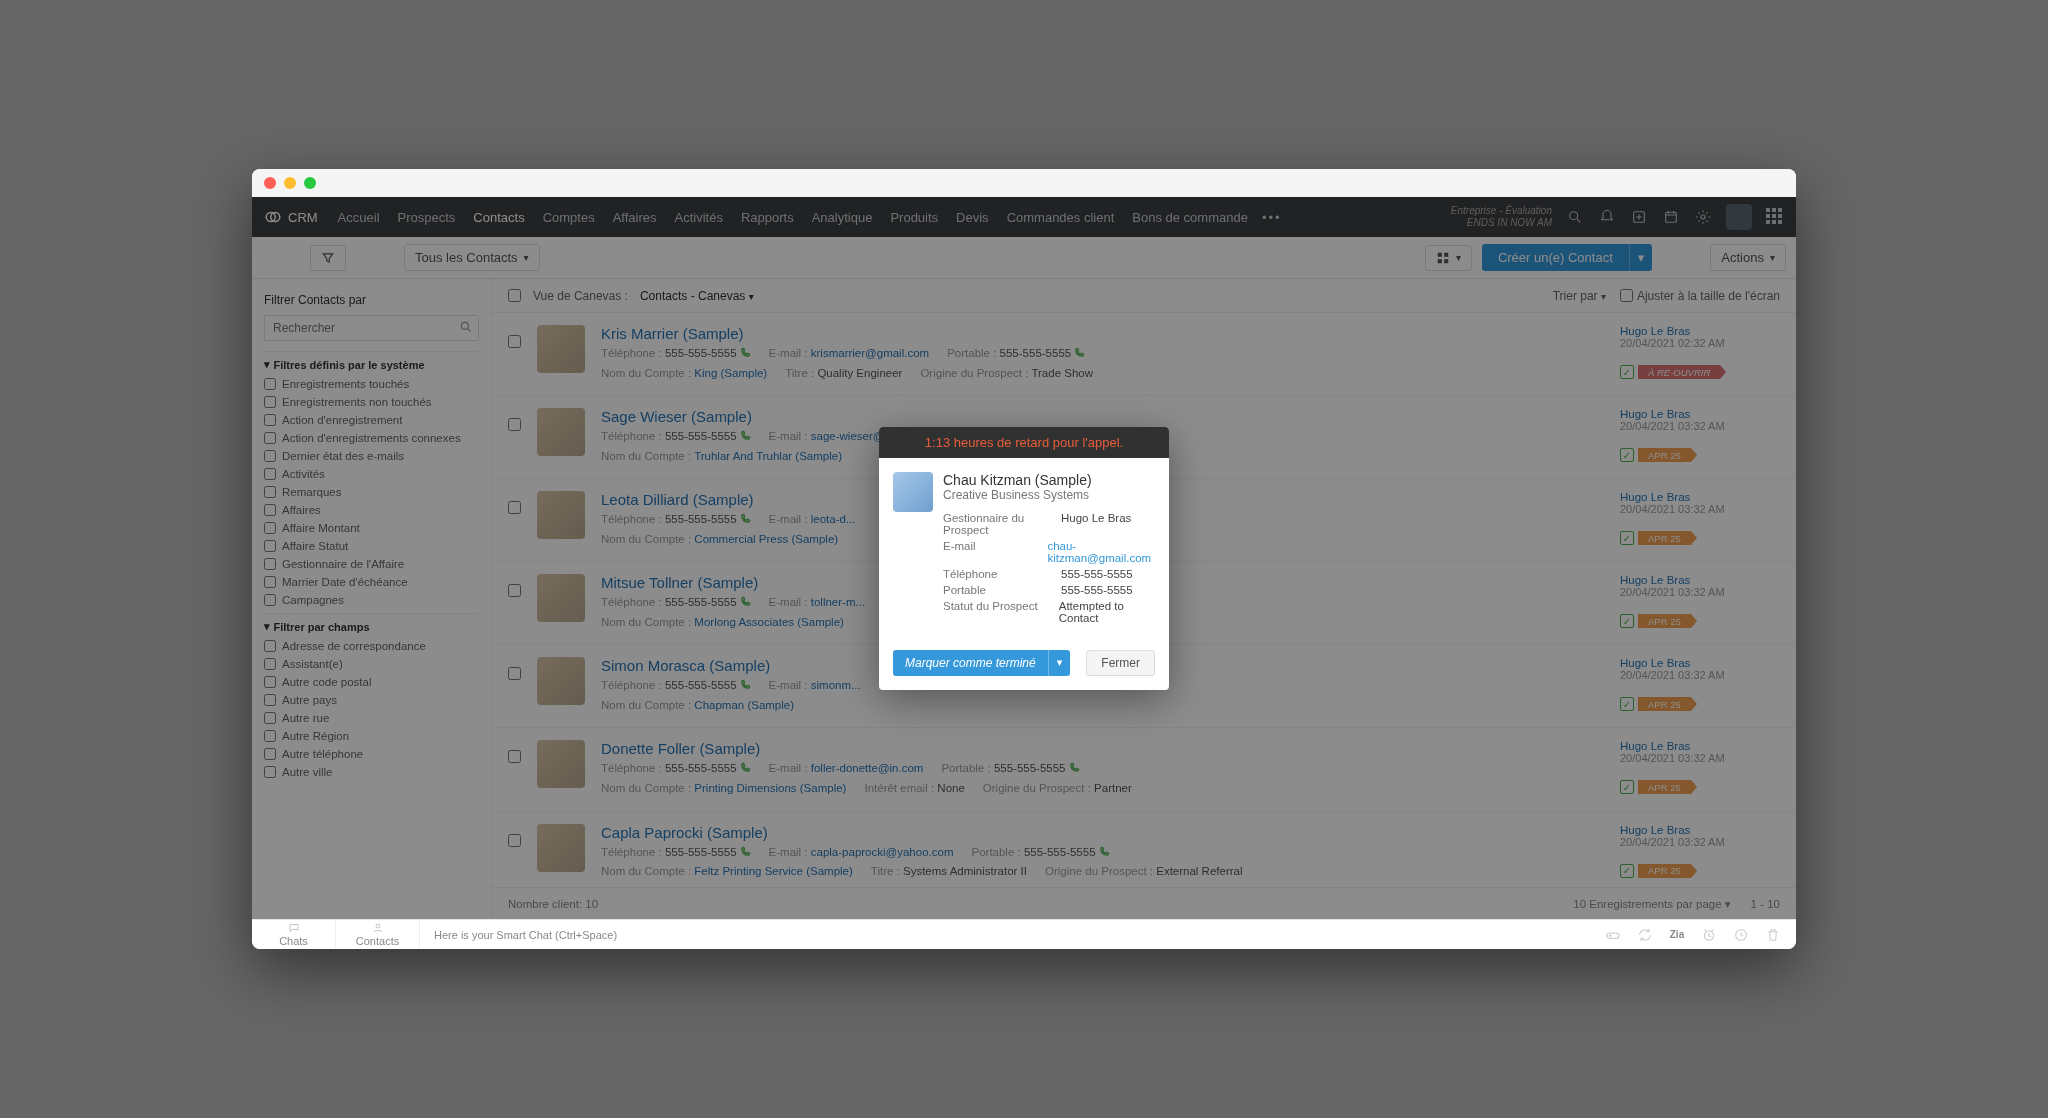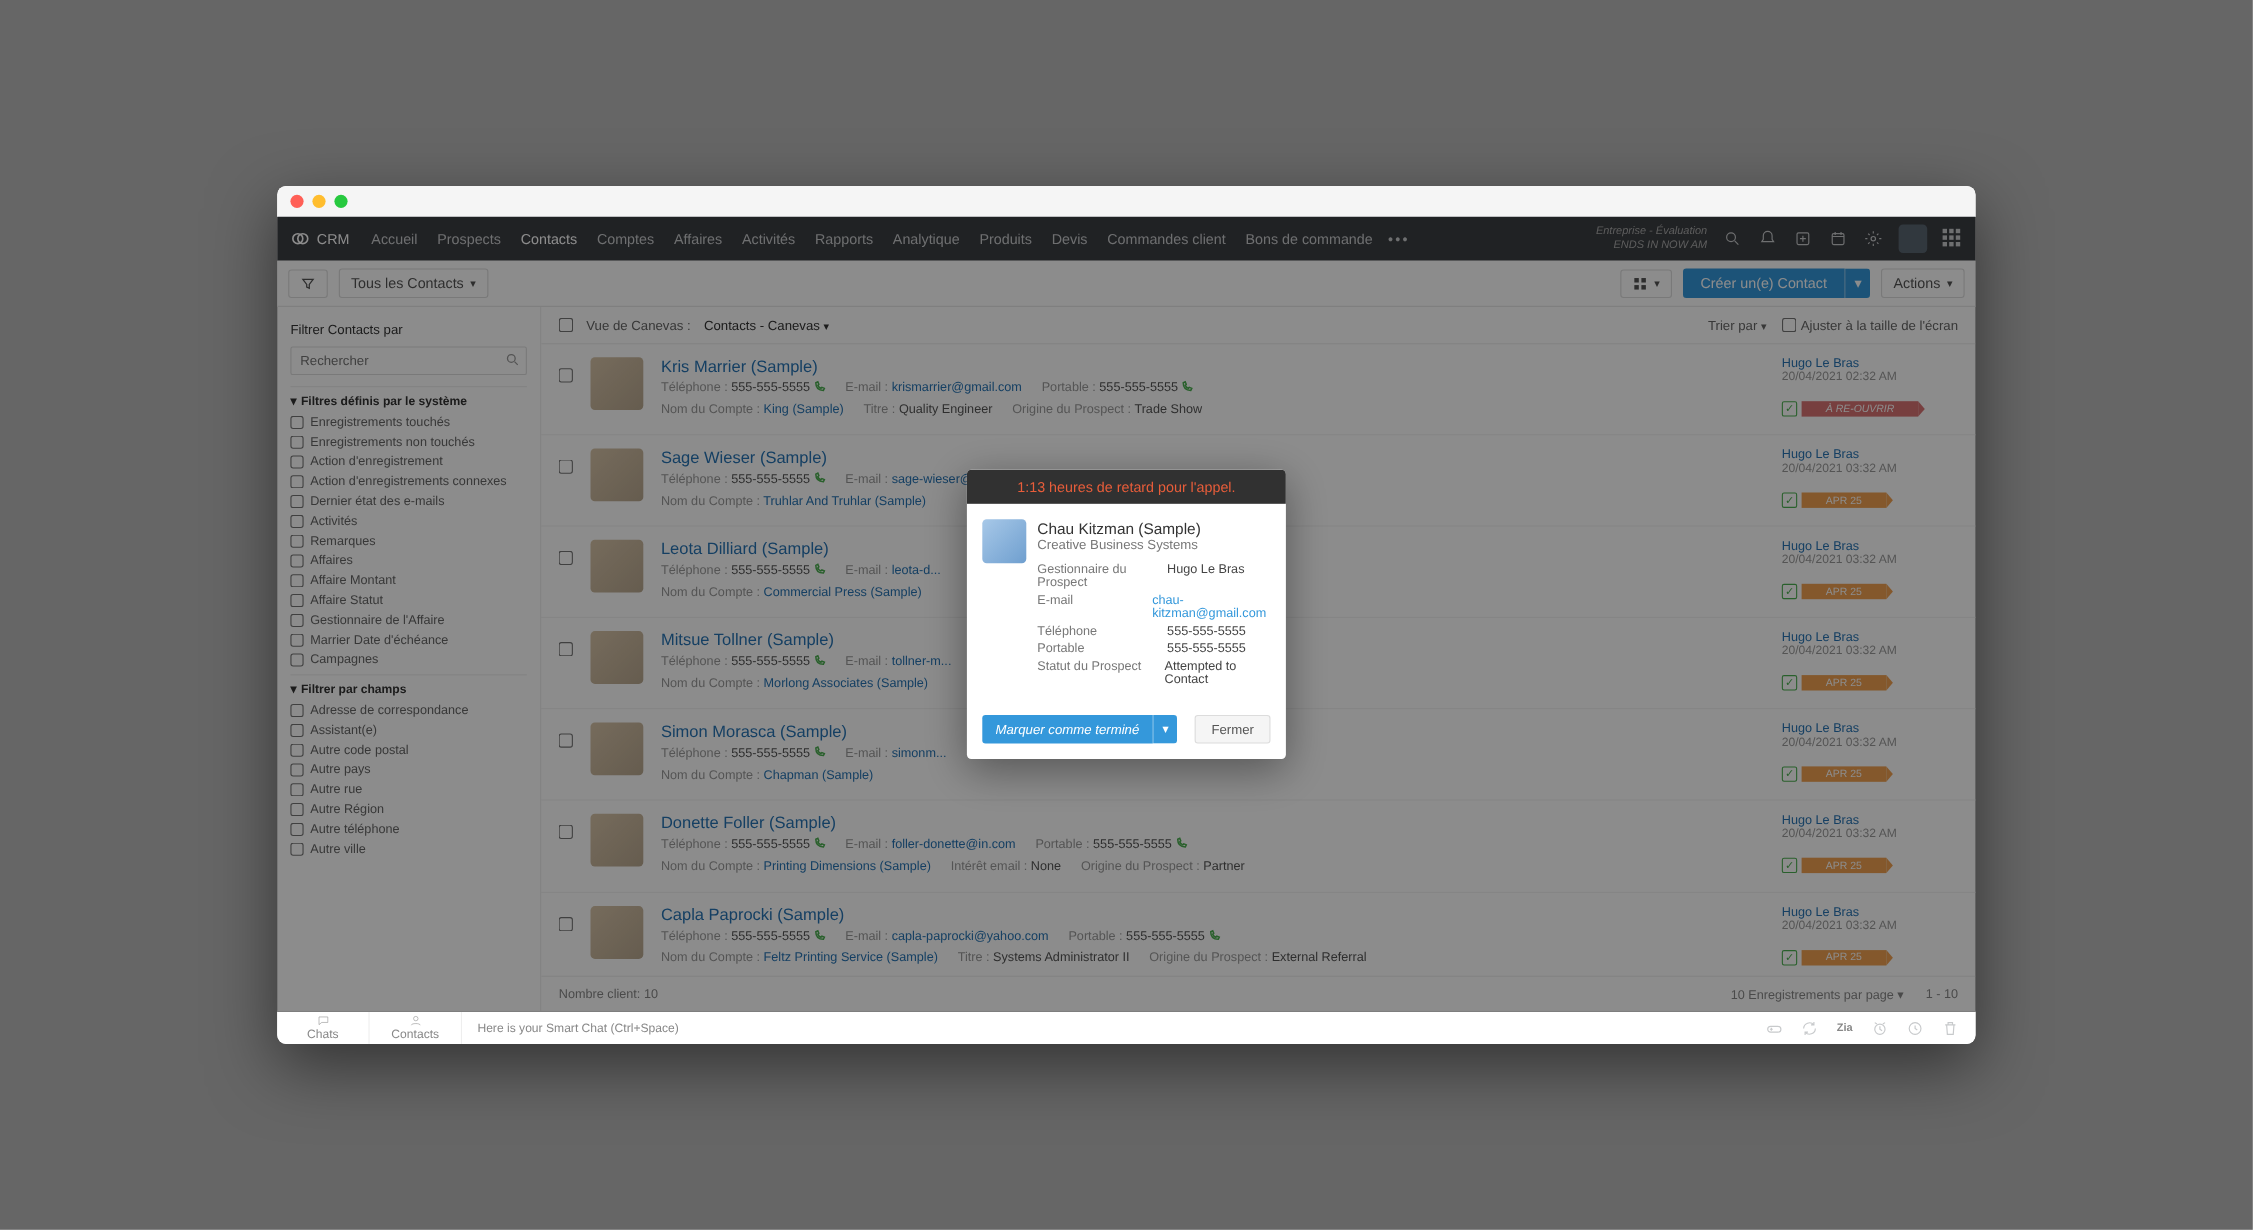--- a/index.html
+++ b/index.html
@@ -17,21 +17,21 @@
 .more-icon { margin-left: 14px; letter-spacing: 2px; }
 .top-right { margin-left: auto; display: flex; align-items: center; gap: 14px; }
 .org-info { text-align: right; font-size: 10px; line-height: 1.2; color: #aaa; font-style: italic; }
 .icon-btn { width: 18px; height: 18px; display: inline-flex; align-items: center; justify-content: center; cursor: pointer; color: #c8cacc; }
 .icon-btn svg { width: 16px; height: 16px; stroke: currentColor; fill: none; stroke-width: 1.6; }
 .user-chip { width: 26px; height: 26px; border-radius: 4px; background: #5a6672; }
 .grid-apps { width: 18px; height: 18px; display: grid; grid-template: repeat(3,4px)/repeat(3,4px); gap: 2px; }
 .grid-apps span { background: #c8cacc; }
 
 .toolbar { height: 42px; background: #fff; border-bottom: 1px solid #e6e6e6; display: flex; align-items: center; padding: 0 10px; gap: 10px; font-size: 13px; color: #555; }
-.toolbar .btn { border: 1px solid #dcdcdc; padding: 5px 10px; border-radius: 3px; display: flex; align-items: center; gap: 6px; cursor: pointer; background: #fff; }
+.toolbar .btn { border: 1px solid #dcdcdc; padding: 5px 10px; border-radius: 3px; display: flex; align-items: center; gap: 6px; cursor: pointer; background: #fff; margin-left: 48px; }
 .toolbar-right { margin-left: auto; display: flex; align-items: center; gap: 10px; }
 .btn-blue { background: #3498db; color: #fff; border: none; padding: 6px 16px; border-radius: 3px; display: flex; align-items: center; gap: 6px; cursor: pointer; font-size: 13px; }
 .btn-blue-split { display: flex; }
 .btn-blue-split .main { border-radius: 3px 0 0 3px; }
 .btn-blue-split .drop { border-radius: 0 3px 3px 0; border-left: 1px solid rgba(255,255,255,0.3); padding: 6px 8px; }
 
 .content { flex: 1; display: flex; overflow: hidden; }
 .sidebar { width: 240px; border-right: 1px solid #eee; padding: 8px 12px; font-size: 12px; color: #555; overflow: auto; }
 .sidebar-title { font-size: 12px; color: #333; margin: 6px 0 8px; font-weight: 500; }
 .search-wrap { position: relative; margin-bottom: 10px; }
@@ -53,21 +53,21 @@
 .row-name { font-size: 15px; color: #2774b4; font-weight: 400; margin-bottom: 2px; }
 .row-attrs { display: flex; flex-wrap: wrap; gap: 0 18px; color: #9a9a9a; font-size: 11.5px; line-height: 1.7; }
 .row-attrs .lab { color: #9a9a9a; }
 .row-attrs .val { color: #555; }
 .phone-ic { display:inline-block; width:11px; height:11px; margin-left:3px; vertical-align: -1px; }
 .row-right { width: 160px; text-align: left; font-size: 11.5px; }
 .mod-name { color: #2774b4; }
 .mod-date { color: #9a9a9a; font-size: 11px; }
 .mod-badge { display: flex; align-items: center; margin-top: 16px; gap:4px; }
 .badge-check { width: 14px; height: 14px; border:1px solid #4caf50; color:#4caf50; display:flex;align-items:center;justify-content:center;font-size:10px;border-radius:2px;}
-.ribbon { height: 14px; background:#f0a050; display:flex; align-items:center; padding:0 22px; font-size:9.5px; color:#fff; position:relative; }
+.ribbon { height: 14px; background:#f0a050; display:flex; align-items:center; padding:0 10px; font-size:9.5px; color:#fff; position:relative; }
 .ribbon.red { background:#d97373; font-style:italic; }
 .ribbon::after { content:''; position:absolute; right:-6px; top:0; border-top:7px solid transparent; border-bottom:7px solid transparent; border-left:6px solid #f0a050; }
 .ribbon.red::after { border-left-color:#d97373; }
 .list-footer { height: 32px; display: flex; align-items: center; padding: 0 16px; font-size: 11.5px; color: #888; border-top:1px solid #eee; }
 .list-footer .right { margin-left: auto; display: flex; align-items: center; gap: 20px; }
 
 .bottombar { height: 30px; background: #fff; border-top: 1px solid #e6e6e6; display: flex; align-items: center; font-size: 11px; color: #888; }
 .bottombar .tab { width: 84px; text-align: center; border-right:1px solid #eee; height:100%; display:flex; flex-direction:column; align-items:center; justify-content:center; gap:1px; }
 .bottombar .tab svg { width:12px; height:12px; stroke:#888; fill:none; }
 .bottombar .sc { padding: 0 14px; }

